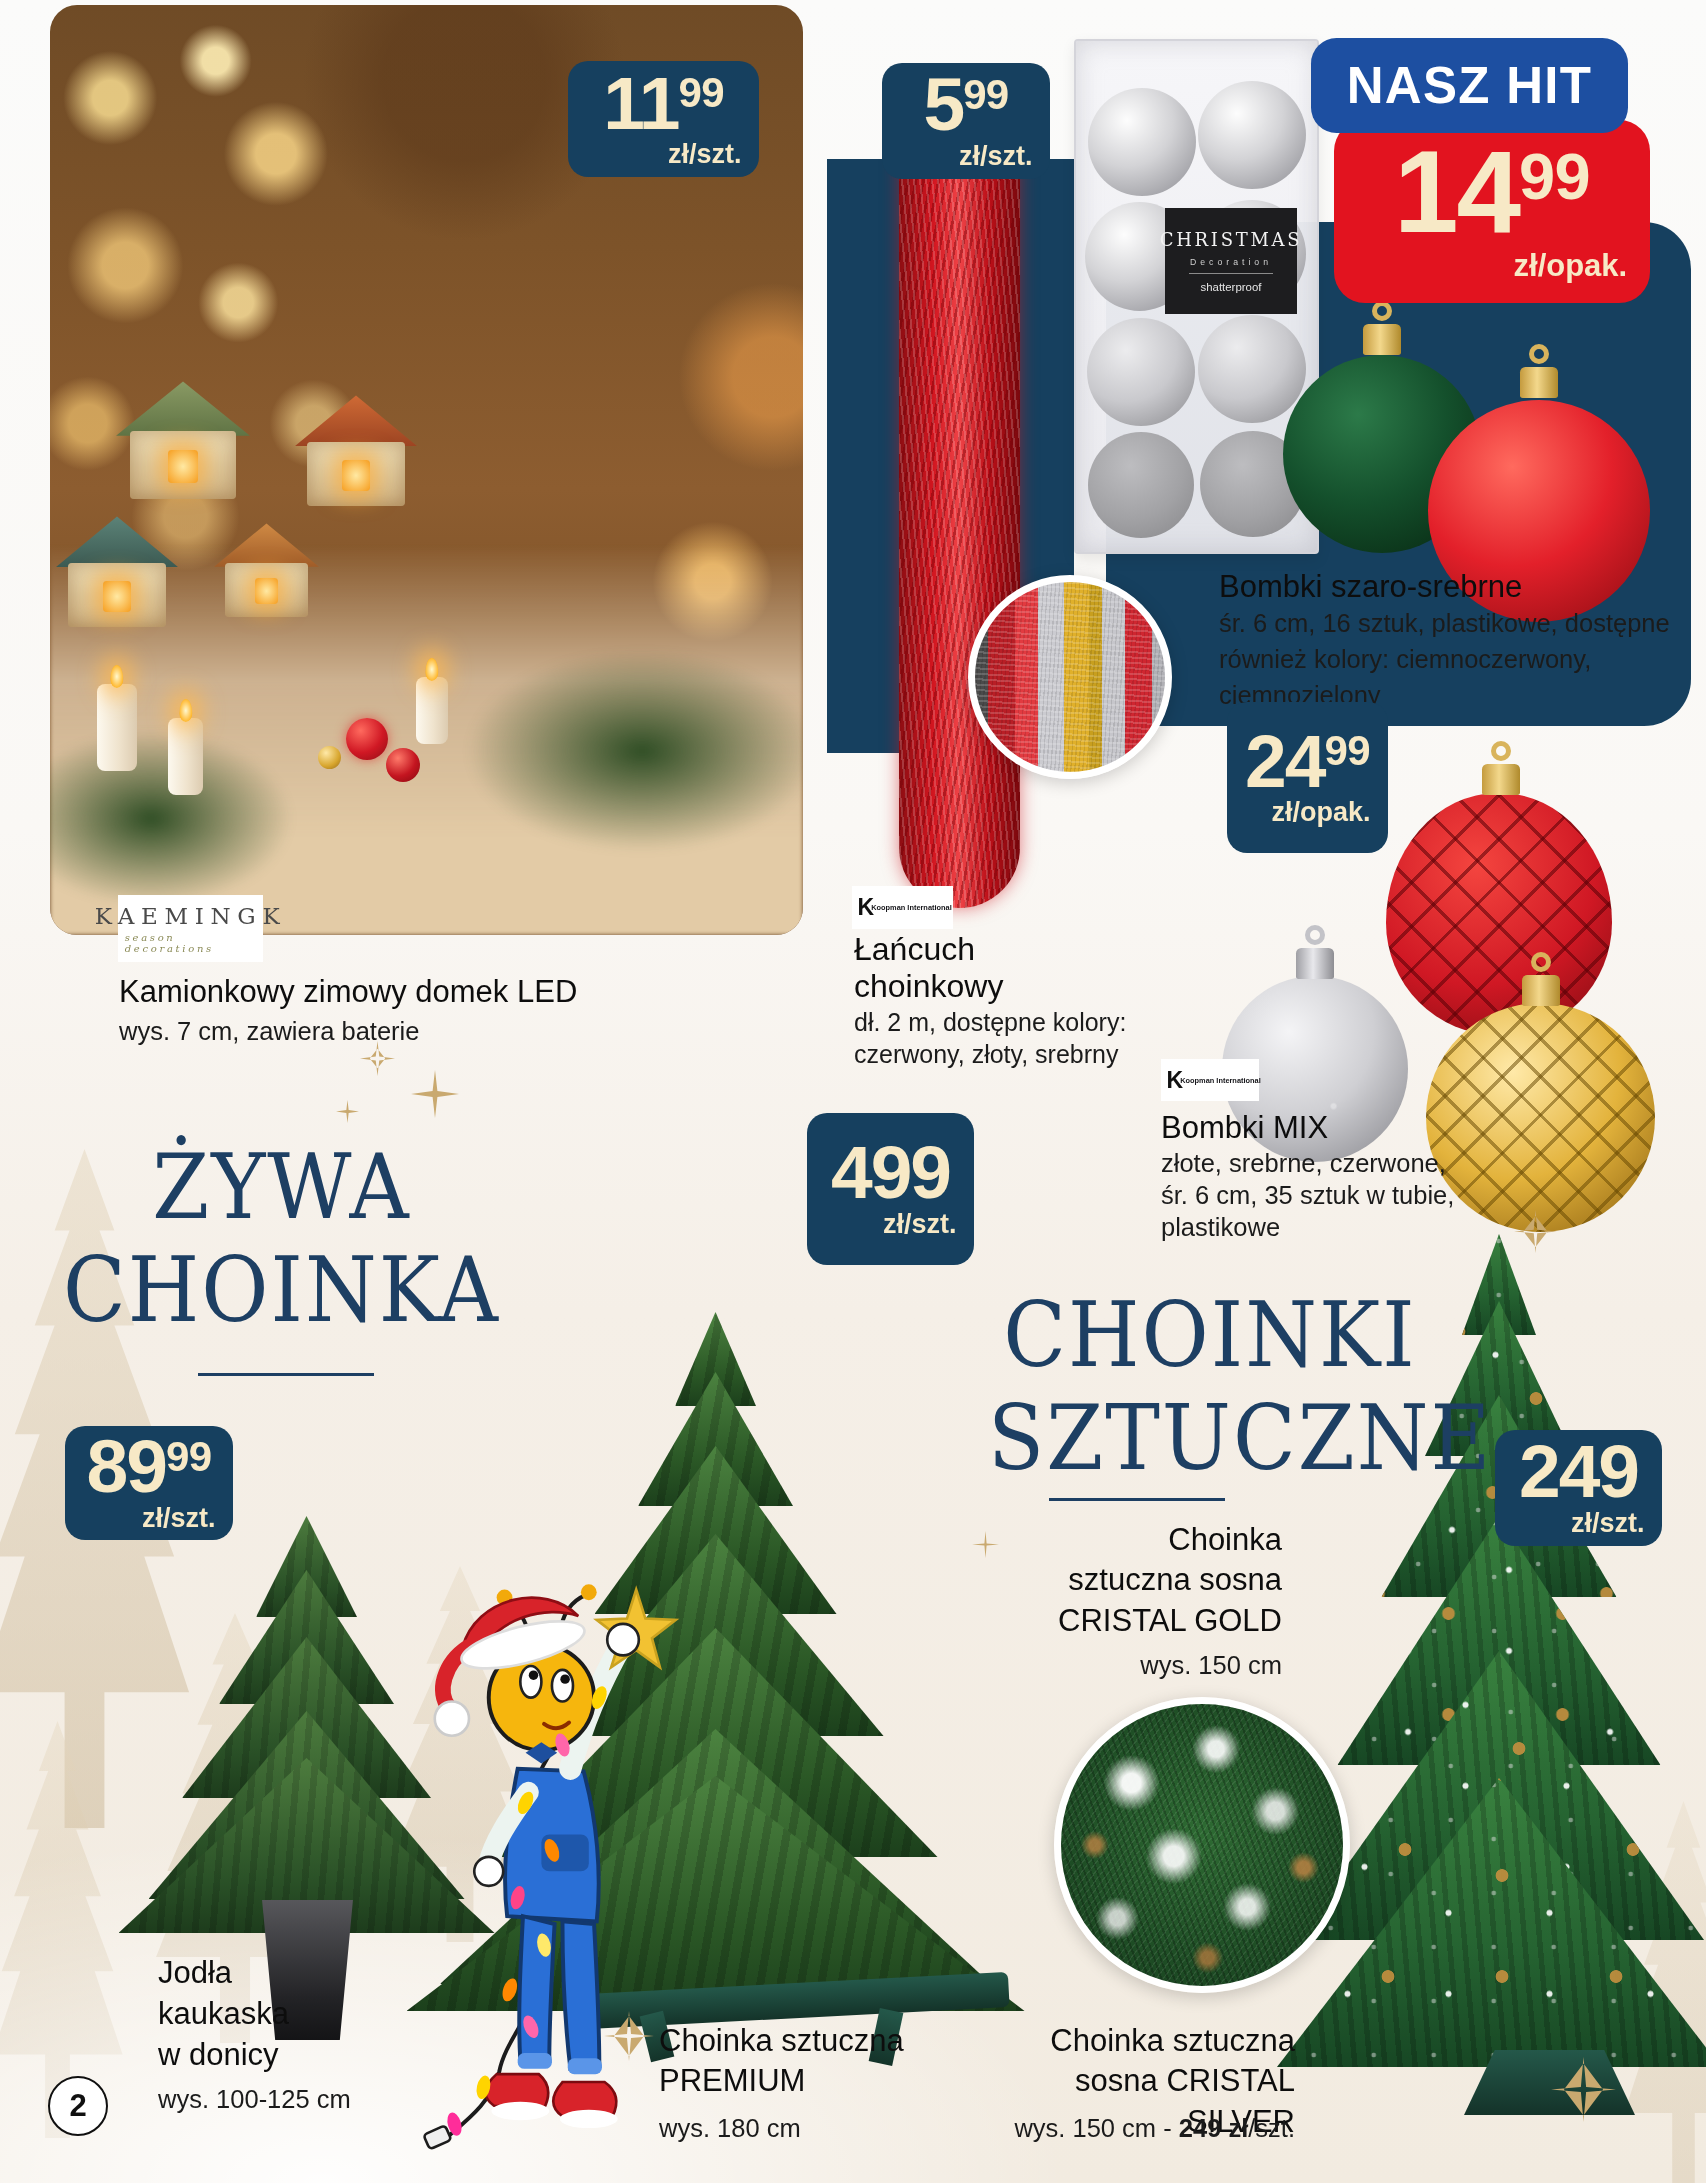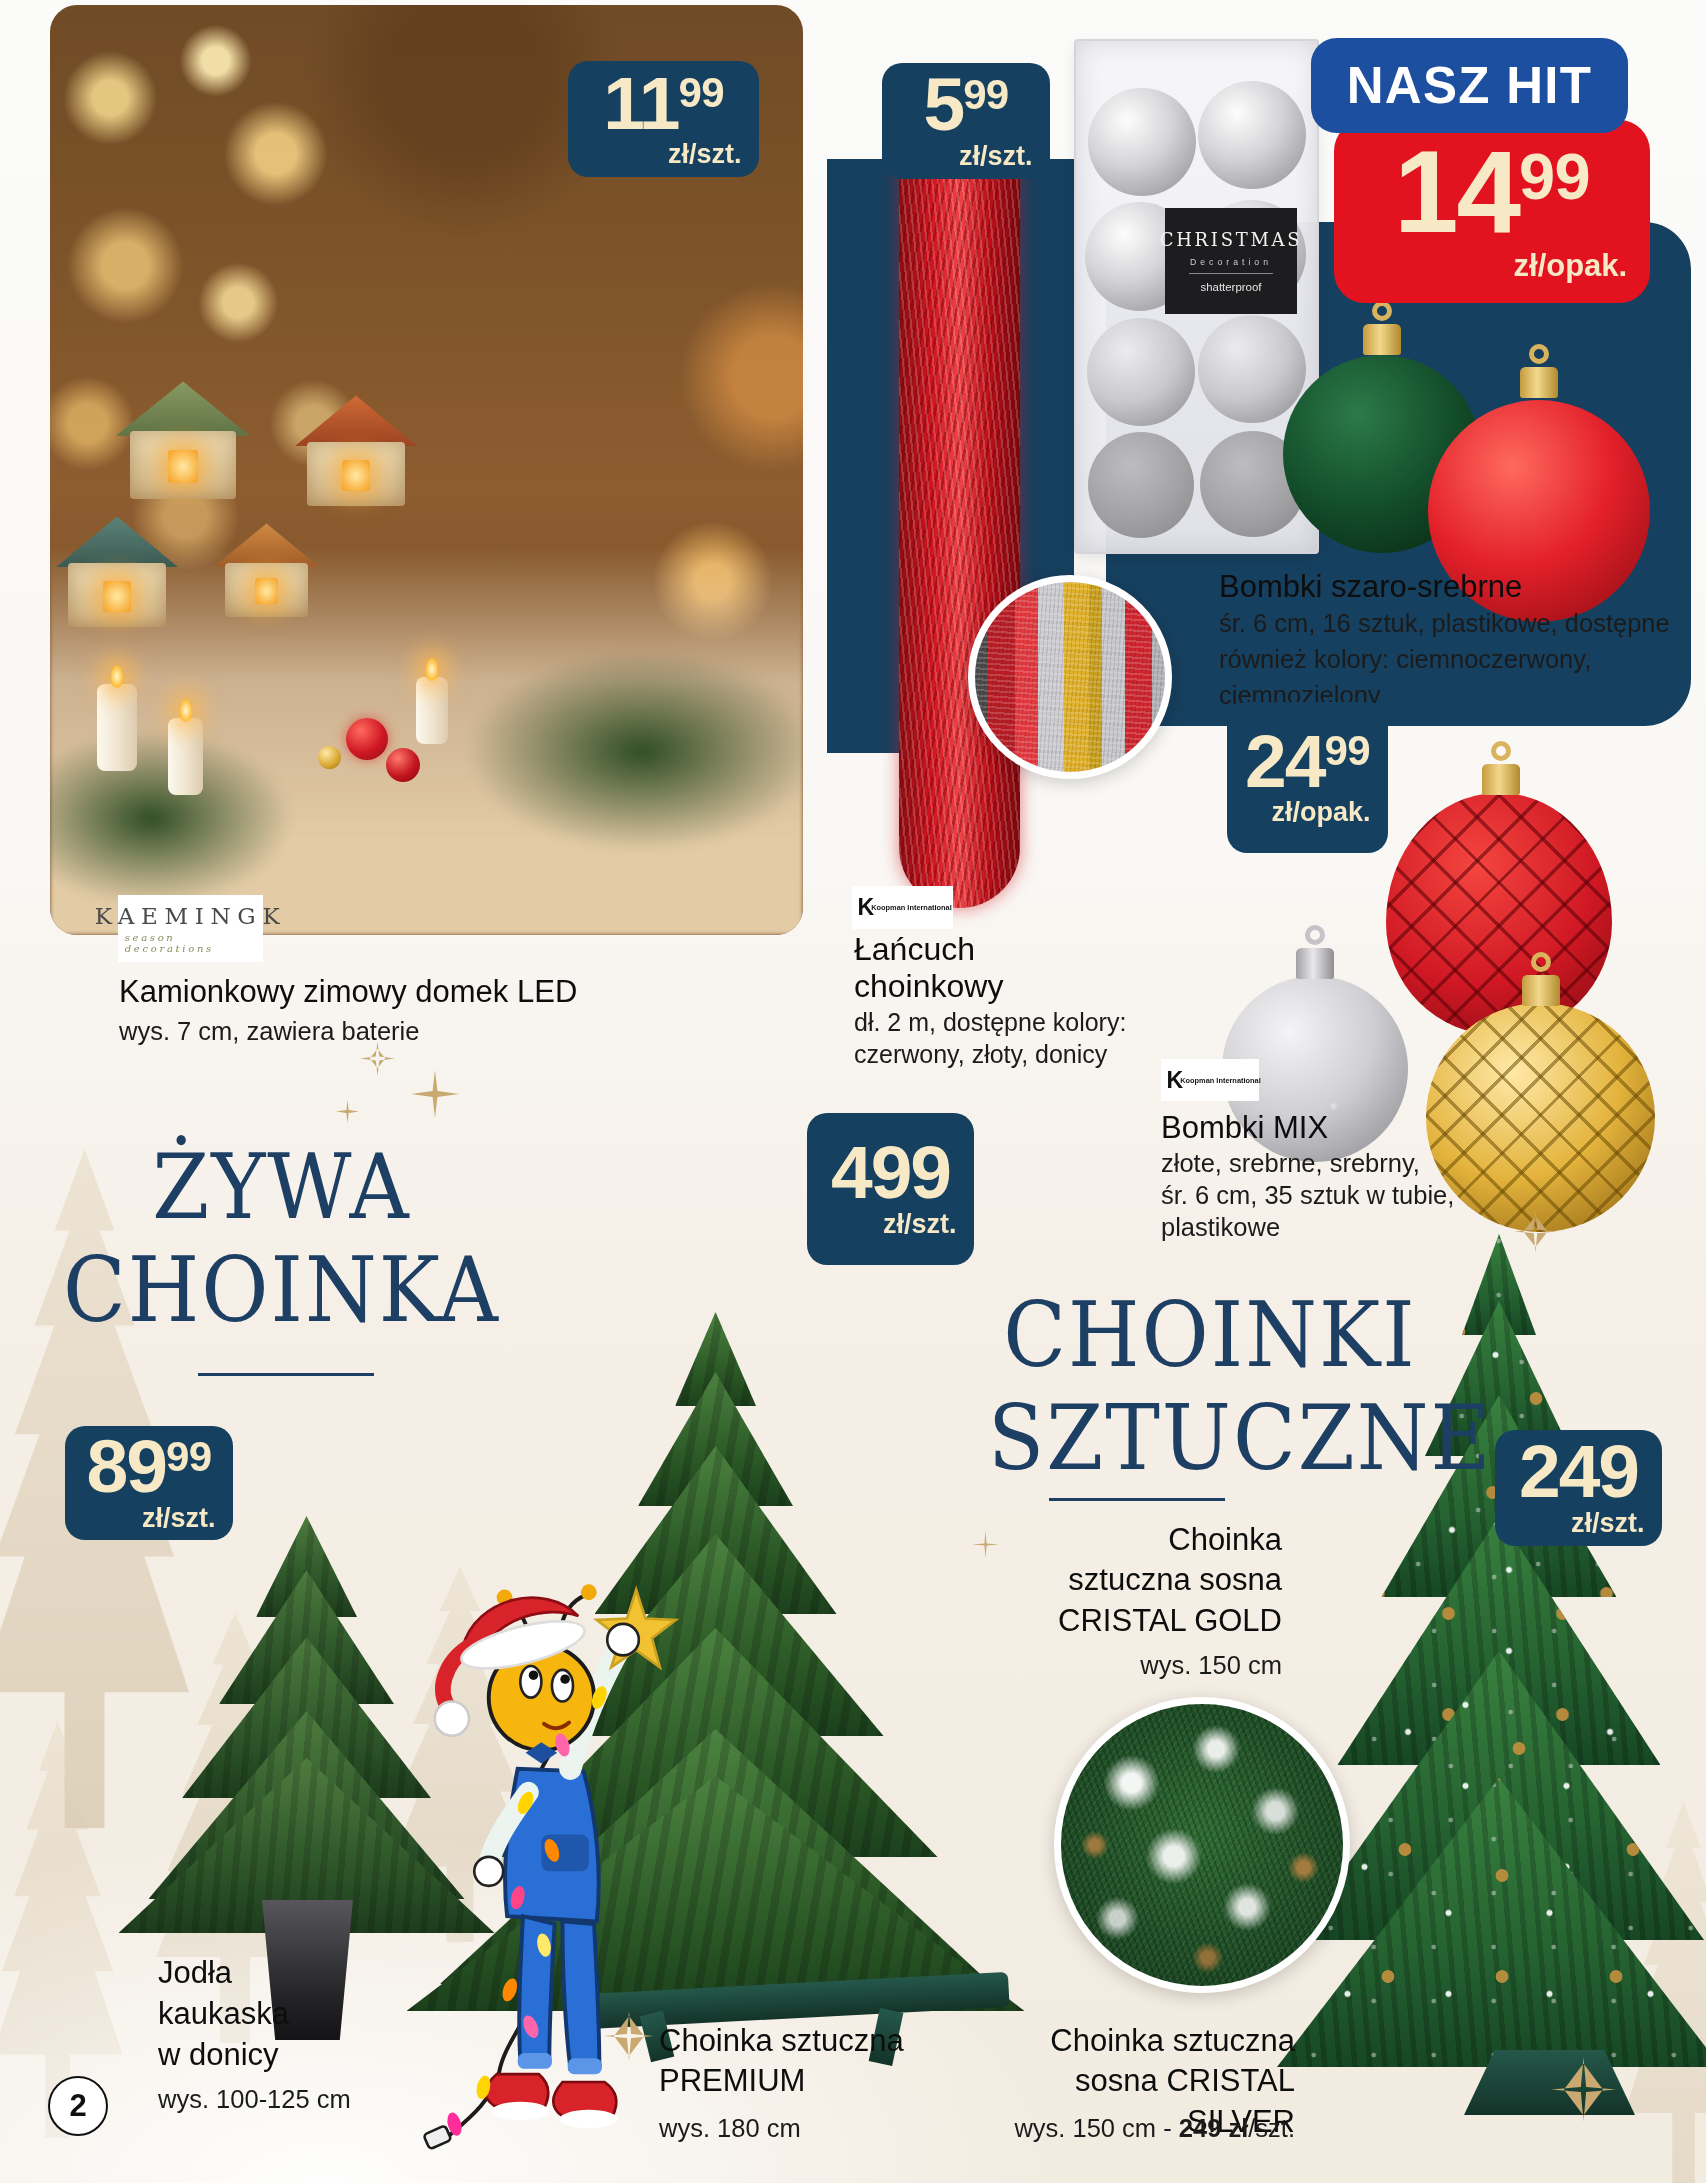--- a/index.html
+++ b/index.html
@@ -243,21 +243,21 @@
         <span class="kt1" style="font-size:7.4px">Koopman International</span>
         <span class="kt2"></span>
       </span>
   </div>
   <div class="cap-title" style="left:854px;top:931px;font-size:32px;line-height:1.16">
     <div>Łańcuch</div>
     <div>choinkowy</div>
   </div>
   <div class="cap-desc" style="left:854px;top:1007px;font-size:25px;line-height:1.26">
     <div>dł. 2 m, dostępne kolory:</div>
-    <div>czerwony, złoty, donicy</div>
+    <div>czerwony, złoty, srebrny</div>
   </div>
 
   <div class="navyrect" style="left:1106px;top:222px;width:585px;height:504px"></div>
   <div class="package" style="left:1074px;top:39px;width:245px;height:515px">
     <div class="sball" style="left:12px;top:47px;width:108px;height:108px"></div>
     <div class="sball" style="left:122px;top:40px;width:108px;height:108px"></div>
     <div class="sball" style="left:9.4px;top:161px;width:109px;height:109px"></div>
     <div class="sball" style="left:122px;top:159px;width:108px;height:108px"></div>
     <div class="sball glit" style="left:10.8px;top:277px;width:108px;height:108px"></div>
     <div class="sball glit" style="left:122px;top:274px;width:108px;height:108px"></div>
@@ -314,21 +314,21 @@
   <div class="koopman" style="left:1161px;top:1059px;width:98px;height:42px">
     <span class="kk">K</span>
       <span class="kdot"></span>
     <span class="ktx">
         <span class="kt1" style="font-size:7.4px">Koopman International</span>
         <span class="kt2"></span>
       </span>
   </div>
   <div class="cap-title" style="left:1161px;top:1108px">Bombki MIX</div>
   <div class="cap-desc" style="left:1161px;top:1147px;line-height:1.26">
-    <div>złote, srebrne, srebrny,</div>
+    <div>złote, srebrne, czerwone,</div>
     <div>śr. 6 cm, 35 sztuk w tubie,</div>
     <div>plastikowe</div>
   </div>
 
   <div class="bigheading" style="left:63px;top:1137px;width:437px">
     <div>ŻYWA</div>
     <div>CHOINKA</div>
   </div>
   <div class="rule" style="left:198px;top:1373px;width:176px"></div>
   <div class="price-badge" style="left:65px;top:1426px;width:168px;height:114px">

